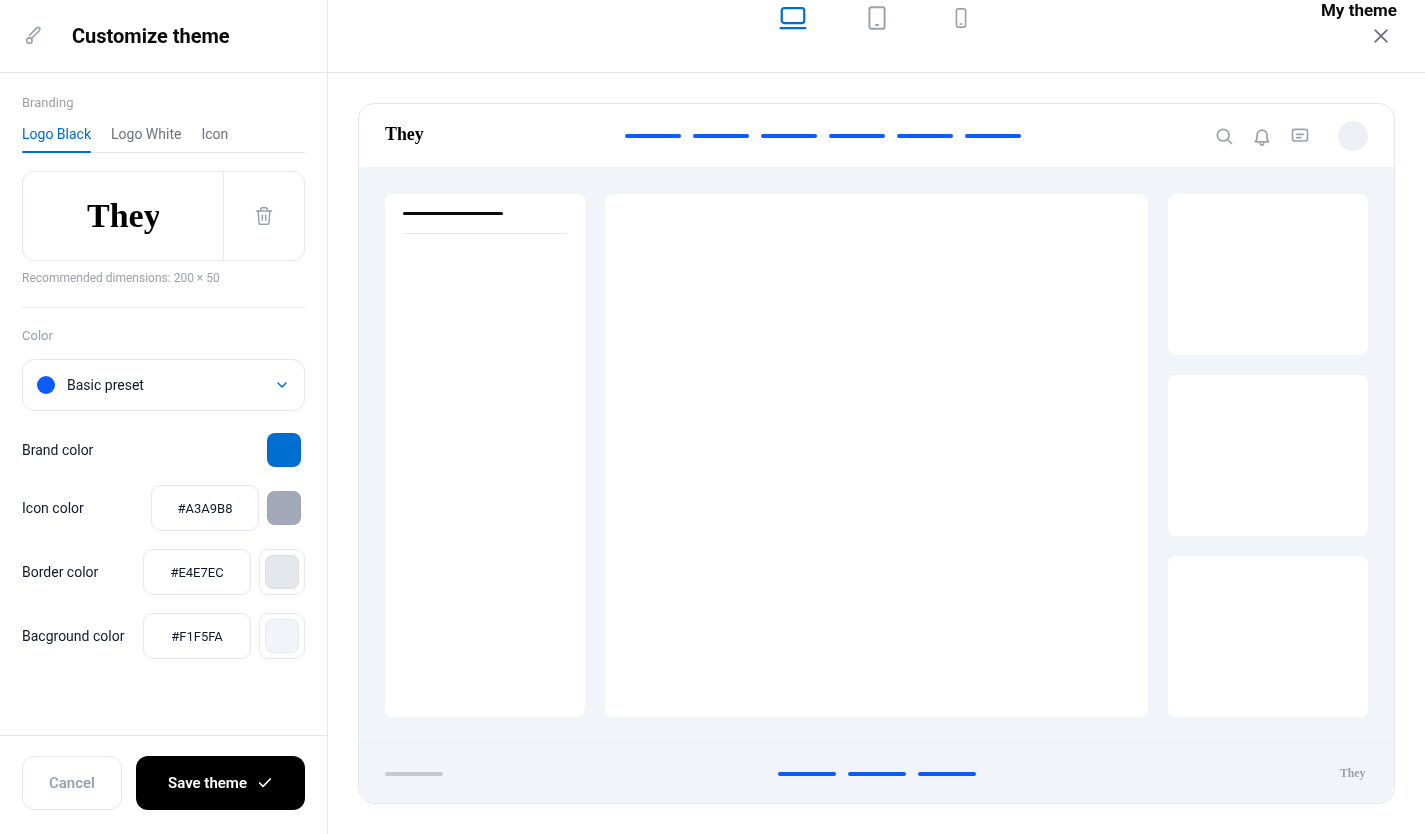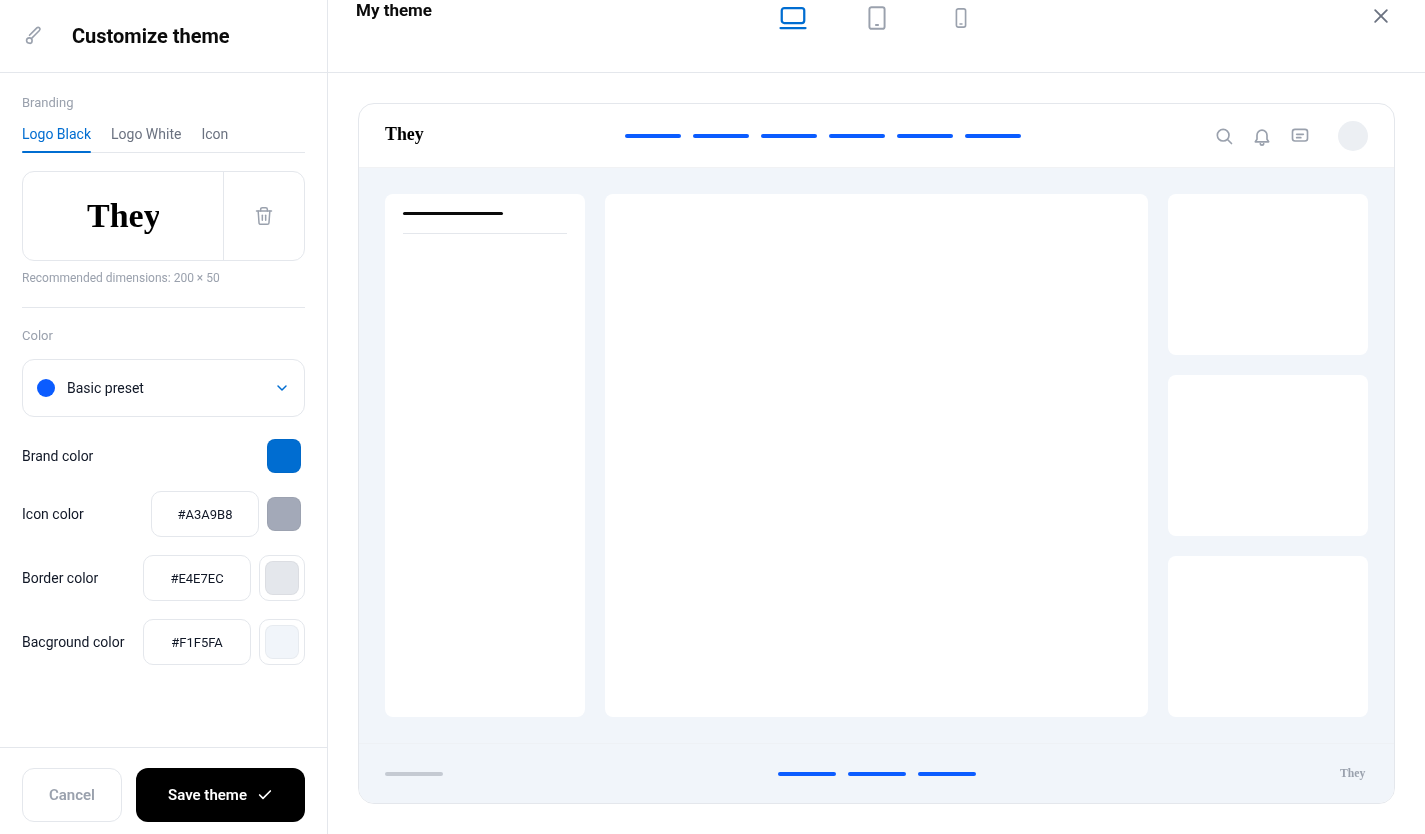--- a/index.html
+++ b/index.html
@@ -103,21 +103,21 @@
     .divider {
       height: 1px;
       background: #e4e7ec;
       margin-bottom: 20px;
     }
 
     
     .preset-select {
       border: 1px solid #e4e7ec;
       border-radius: 12px;
-      height: 58px;
+      height: 52px;
       display: flex;
       align-items: center;
       padding: 0 14px;
       gap: 12px;
       margin-bottom: 22px;
       cursor: pointer;
       position: relative;
     }
     .preset-dot {
       width: 18px; height: 18px; border-radius: 50%;
@@ -170,21 +170,21 @@
       border: 1px solid #e4e7ec;
       border-radius: 10px;
       display: flex;
       align-items: center;
       justify-content: center;
     }
 
     
     .sidebar-footer {
       border-top: 1px solid #e4e7ec;
-      padding: 20px 22px 12px 22px;
+      padding: 20px 22px 24px 22px;
       display: flex;
       gap: 14px;
     }
     .btn {
       height: 54px;
       border-radius: 12px;
       display: flex;
       align-items: center;
       justify-content: center;
       font-size: 15px;
@@ -209,23 +209,24 @@
     .main {
       flex: 1 1 auto;
       display: flex;
       flex-direction: column;
       position: relative;
     }
     .topbar {
       height: 73px;
       border-bottom: 1px solid #e4e7ec;
       display: flex;
-      align-items: flex-start;
+      align-items: flex-end;
       padding: 0 28px;
       position: relative;
+      flex-direction: column;
     }
     .theme-name {
       font-size: 17px;
       font-weight: 700;
       color: #0b0b0b;
     }
     .device-toggle {
       position: absolute;
       left: 50%;
       transform: translateX(-50%);

